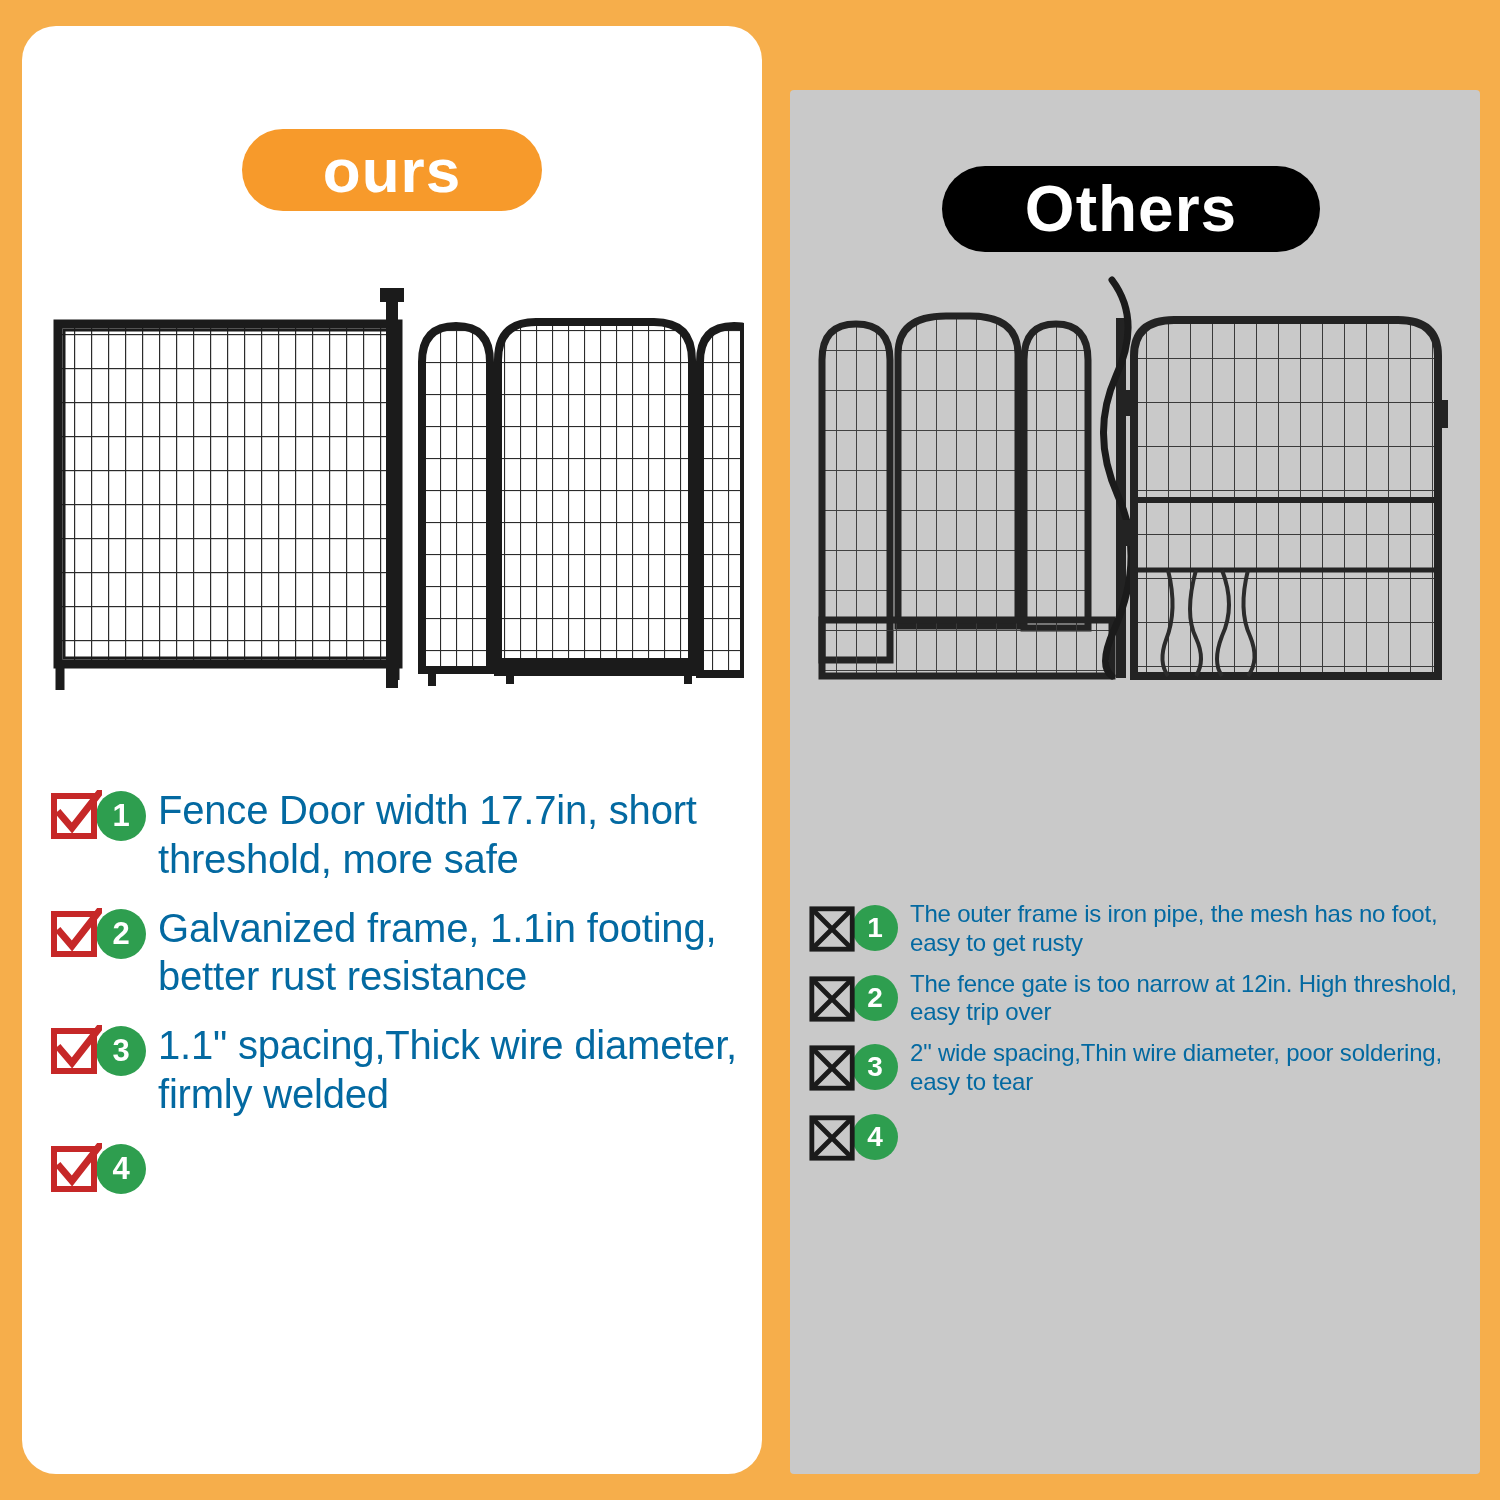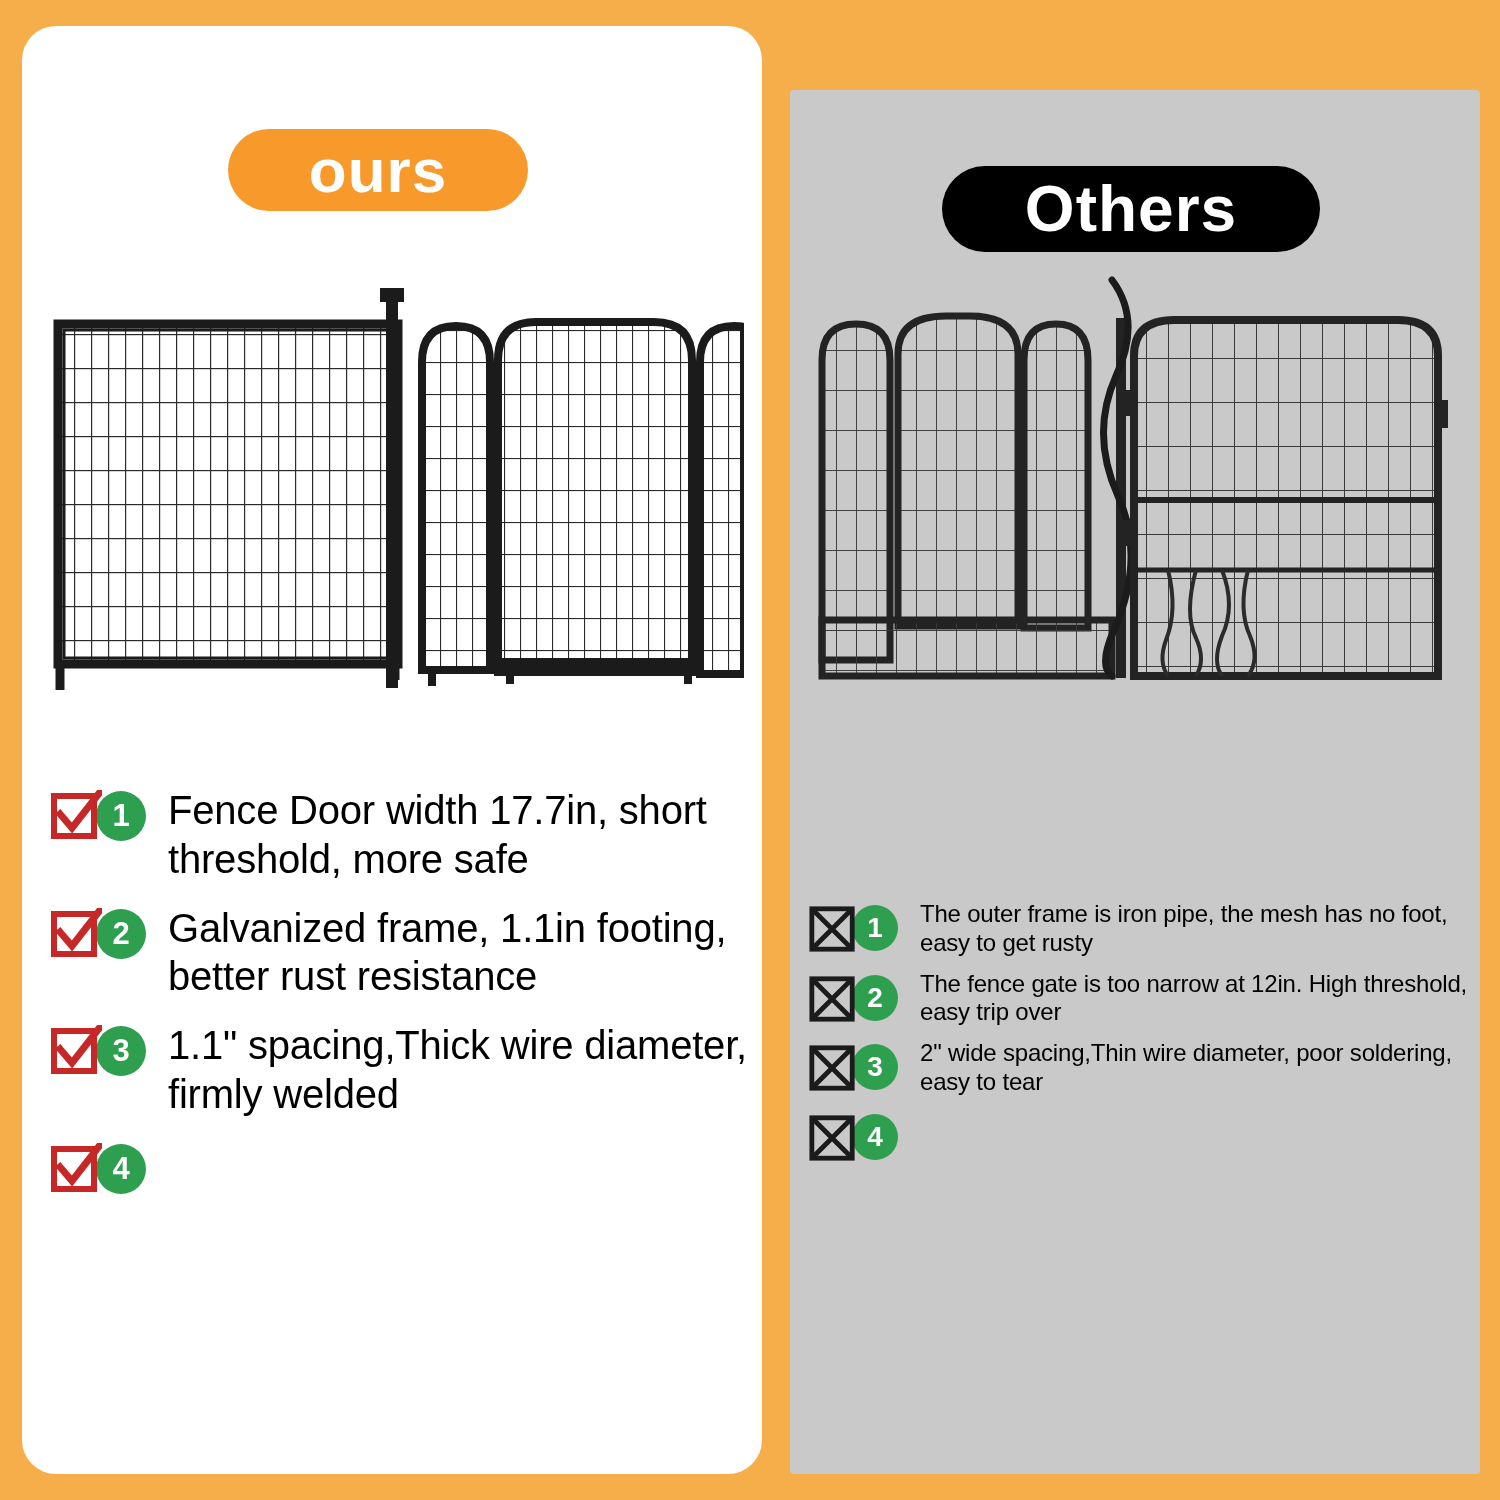--- a/index.html
+++ b/index.html
@@ -49,21 +49,21 @@
     position: absolute;
     display: flex;
     align-items: center;
     justify-content: center;
     border-radius: 44px;
     font-weight: bold;
     color: #FFFFFF;
     letter-spacing: 1px;
   }
   .badge-ours {
-    left: 206px;
+    left: 220px;
     top: 103px;
     width: 300px;
     height: 82px;
     background: #F79A2B;
     font-size: 62px;
   }
   .badge-others {
     left: 152px;
     top: 76px;
     width: 378px;
@@ -129,24 +129,24 @@
     color: #FFFFFF;
     font-size: 31px;
     font-weight: bold;
     display: flex;
     align-items: center;
     justify-content: center;
     margin-top: 5px;
     margin-left: -6px;
   }
   .txt {
-    margin-left: 22px;
+    margin-left: 12px;
     font-size: 40px;
     line-height: 1.22;
-    color: #000000;
+    color: #0369a1;
     letter-spacing: -0.2px;
   }
   .list-others .txt {
     font-size: 24px;
     line-height: 1.2;
   }
   .list-others .mark { width: 50px; height: 50px; }
   .list-others .num { width: 46px; height: 46px; font-size: 28px; }
   .list-others .item { margin-bottom: 12px; }
 </style>

